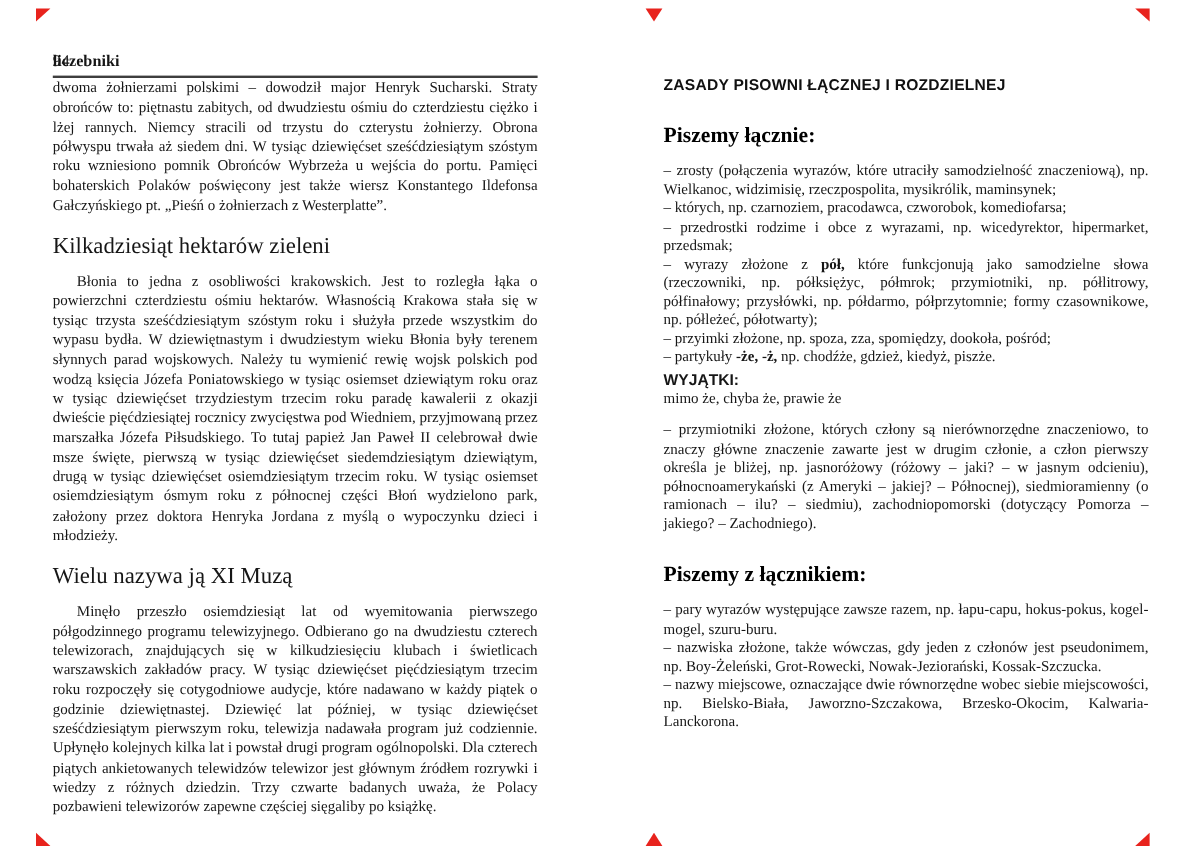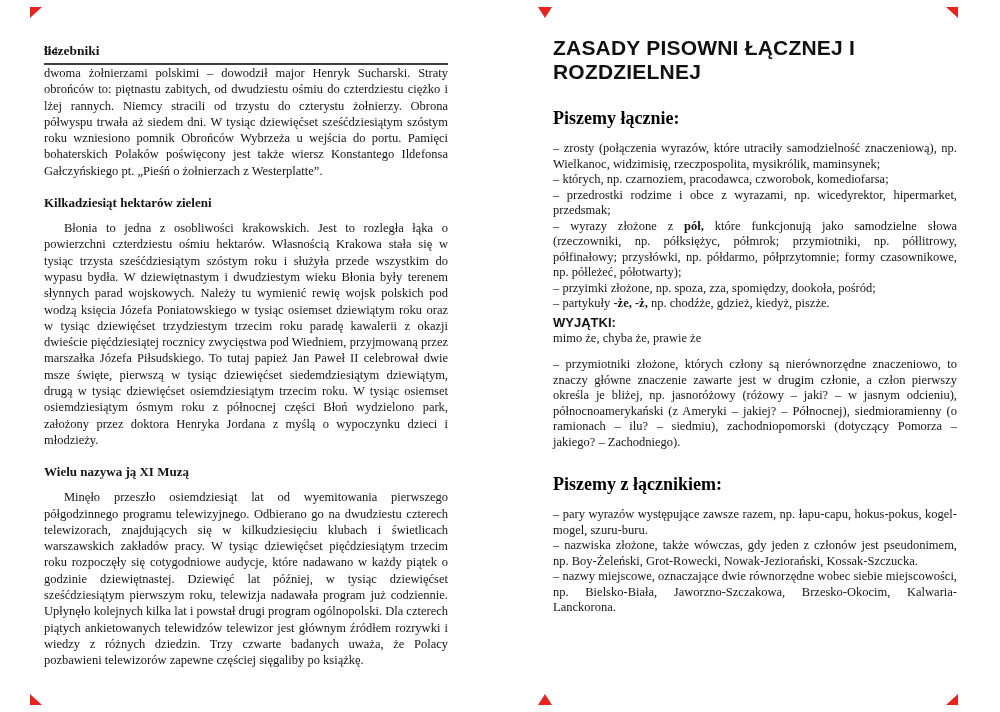--- a/index.html
+++ b/index.html
@@ -36,28 +36,28 @@
     font-size: 12.5px;
     line-height: 16.3px;
     text-align: justify;
   }
   .page.right .body p { line-height: 15.5px; }
   p.ind  { text-indent: 20px; }
   p.noind{ text-indent: 0; }
 
   h3.serifhead {
     font-family: "Liberation Serif", serif;
-    font-size: 13px; font-weight: bold;
+    font-size: 19px; font-weight: normal;
     margin: 16px 0 9px 0;
   }
 
   .title {
-    margin-top: 25px;
+    margin-top: 52px;
     font-family: "Liberation Sans", sans-serif;
-    font-weight: bold; font-size: 21px;
+    font-weight: bold; font-size: 13px;
     letter-spacing: 0.2px;
     color: #101010;
   }
   .subhead {
     font-family: Liberation Serif, serif;
     font-weight: bold; font-size: 18px;
     margin: 24px 0 12px 0;
     color: #000000;
   }
   .exlabel {

